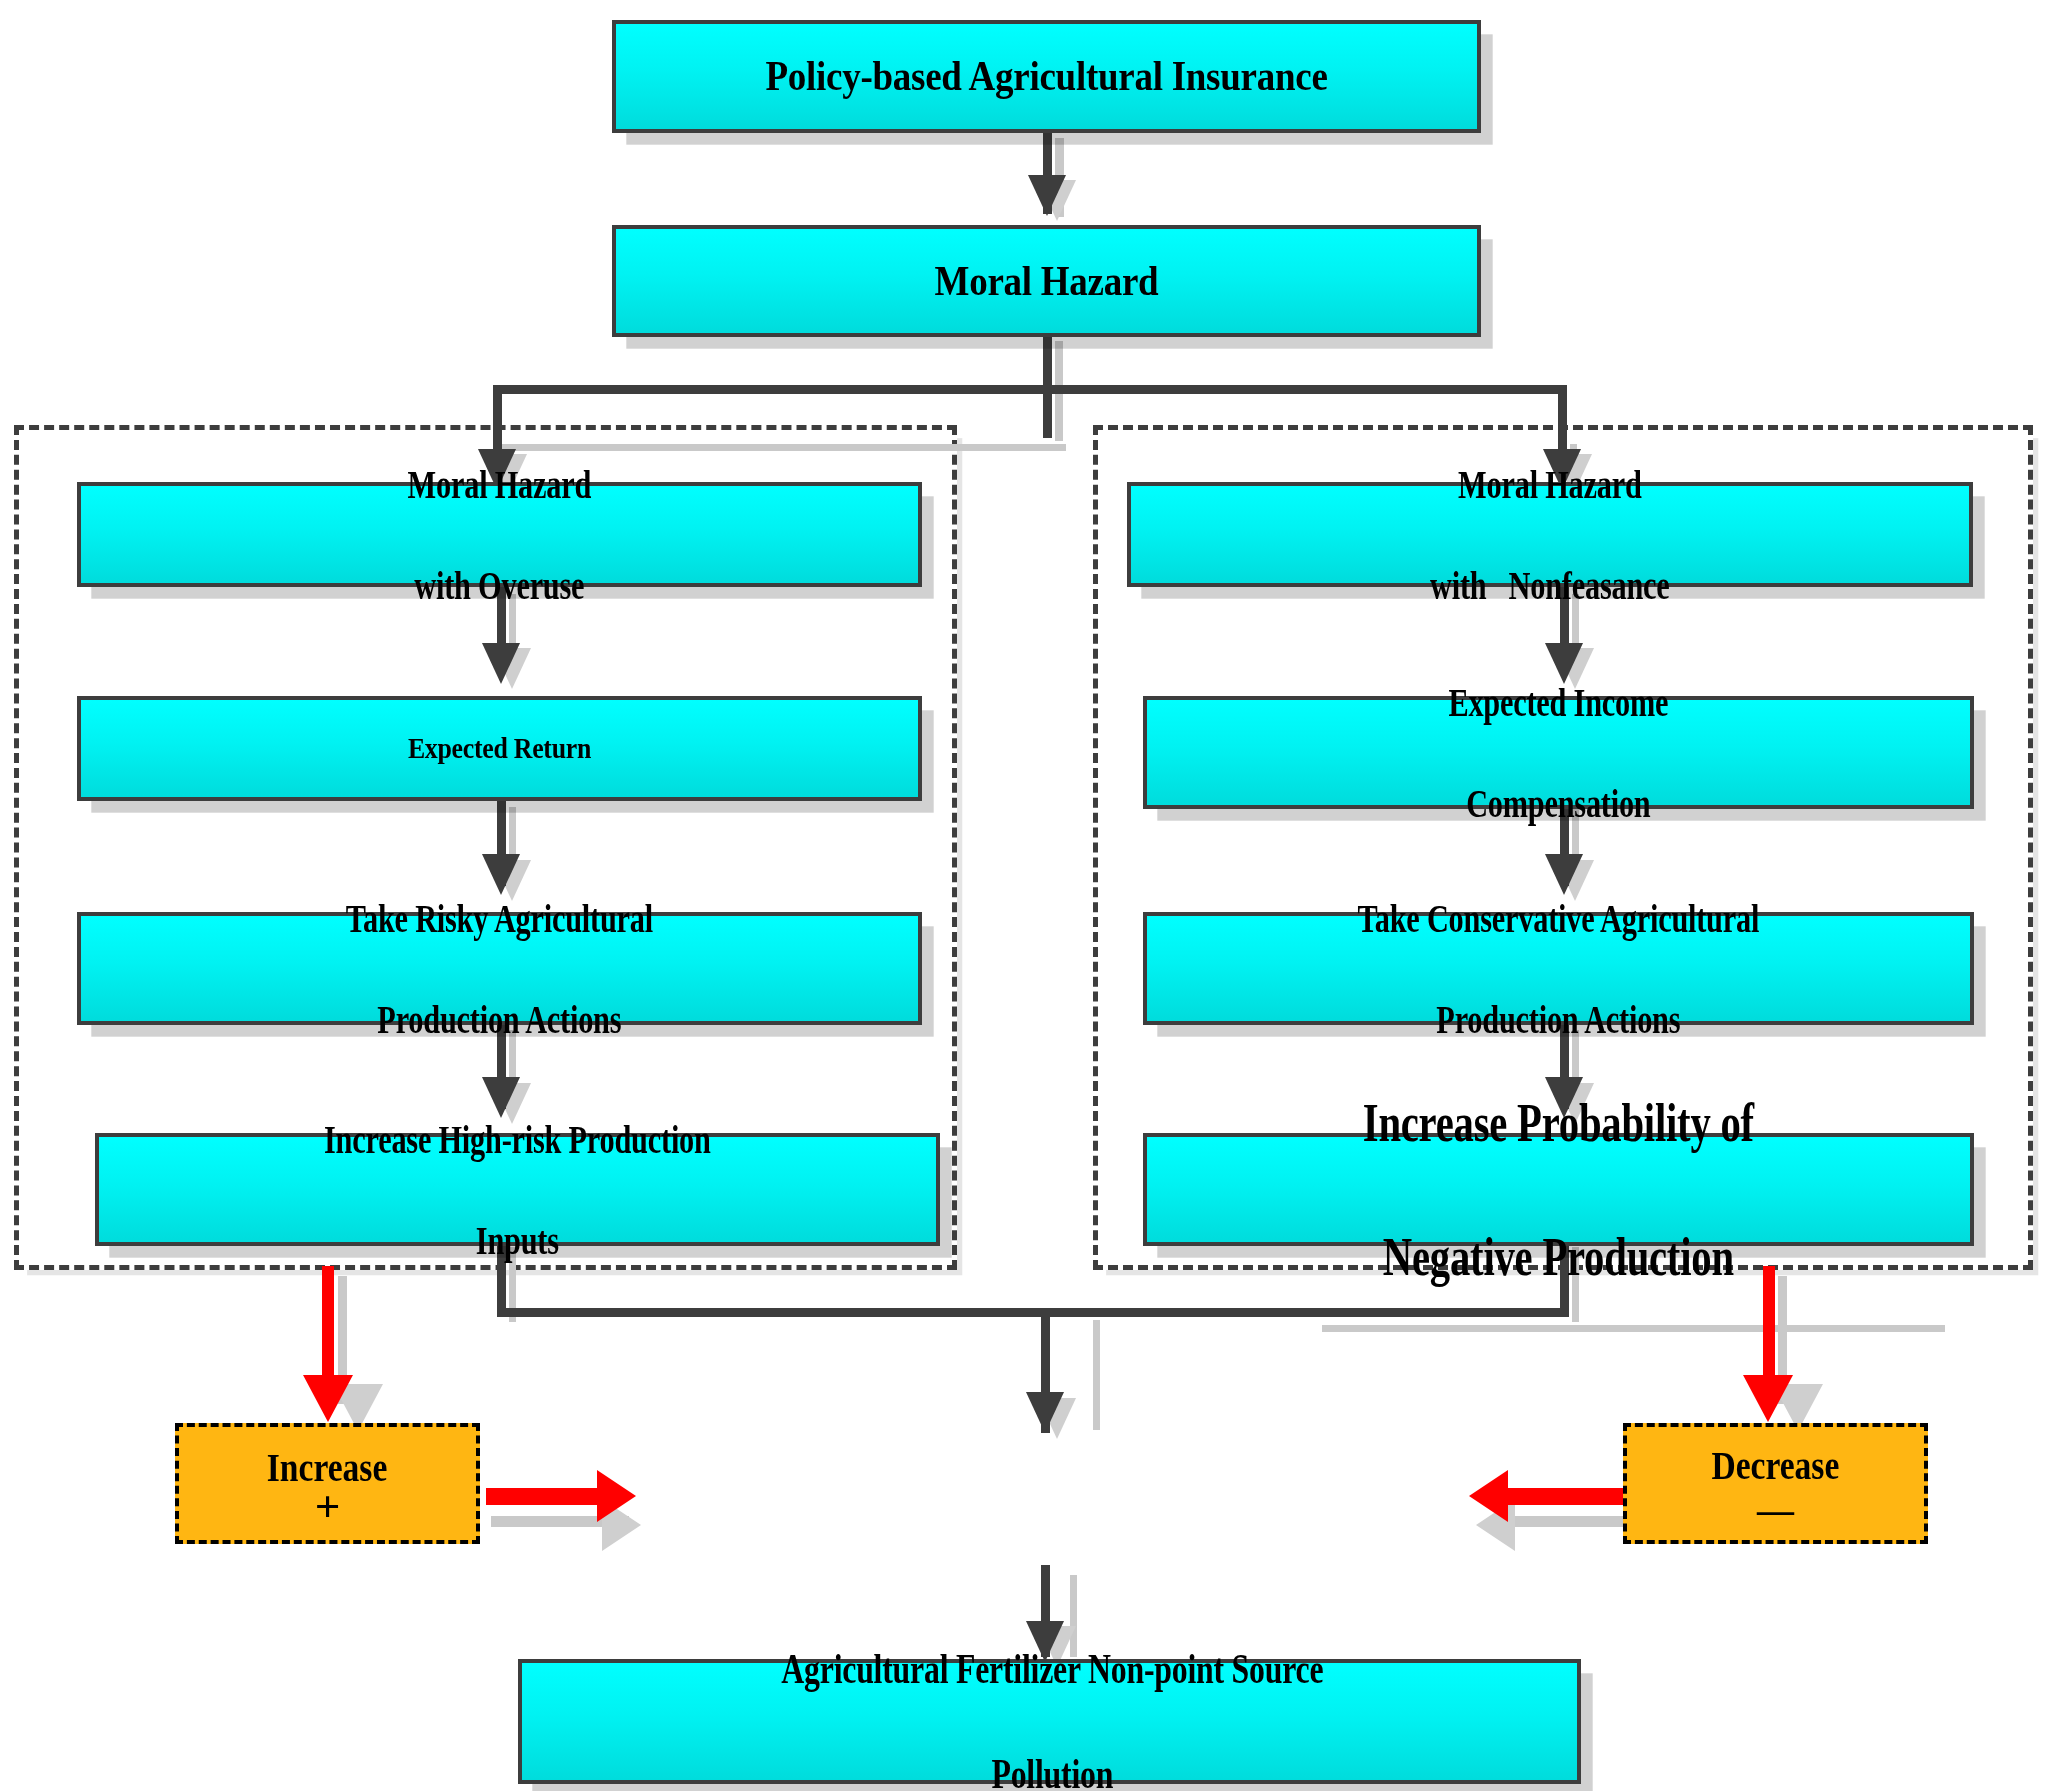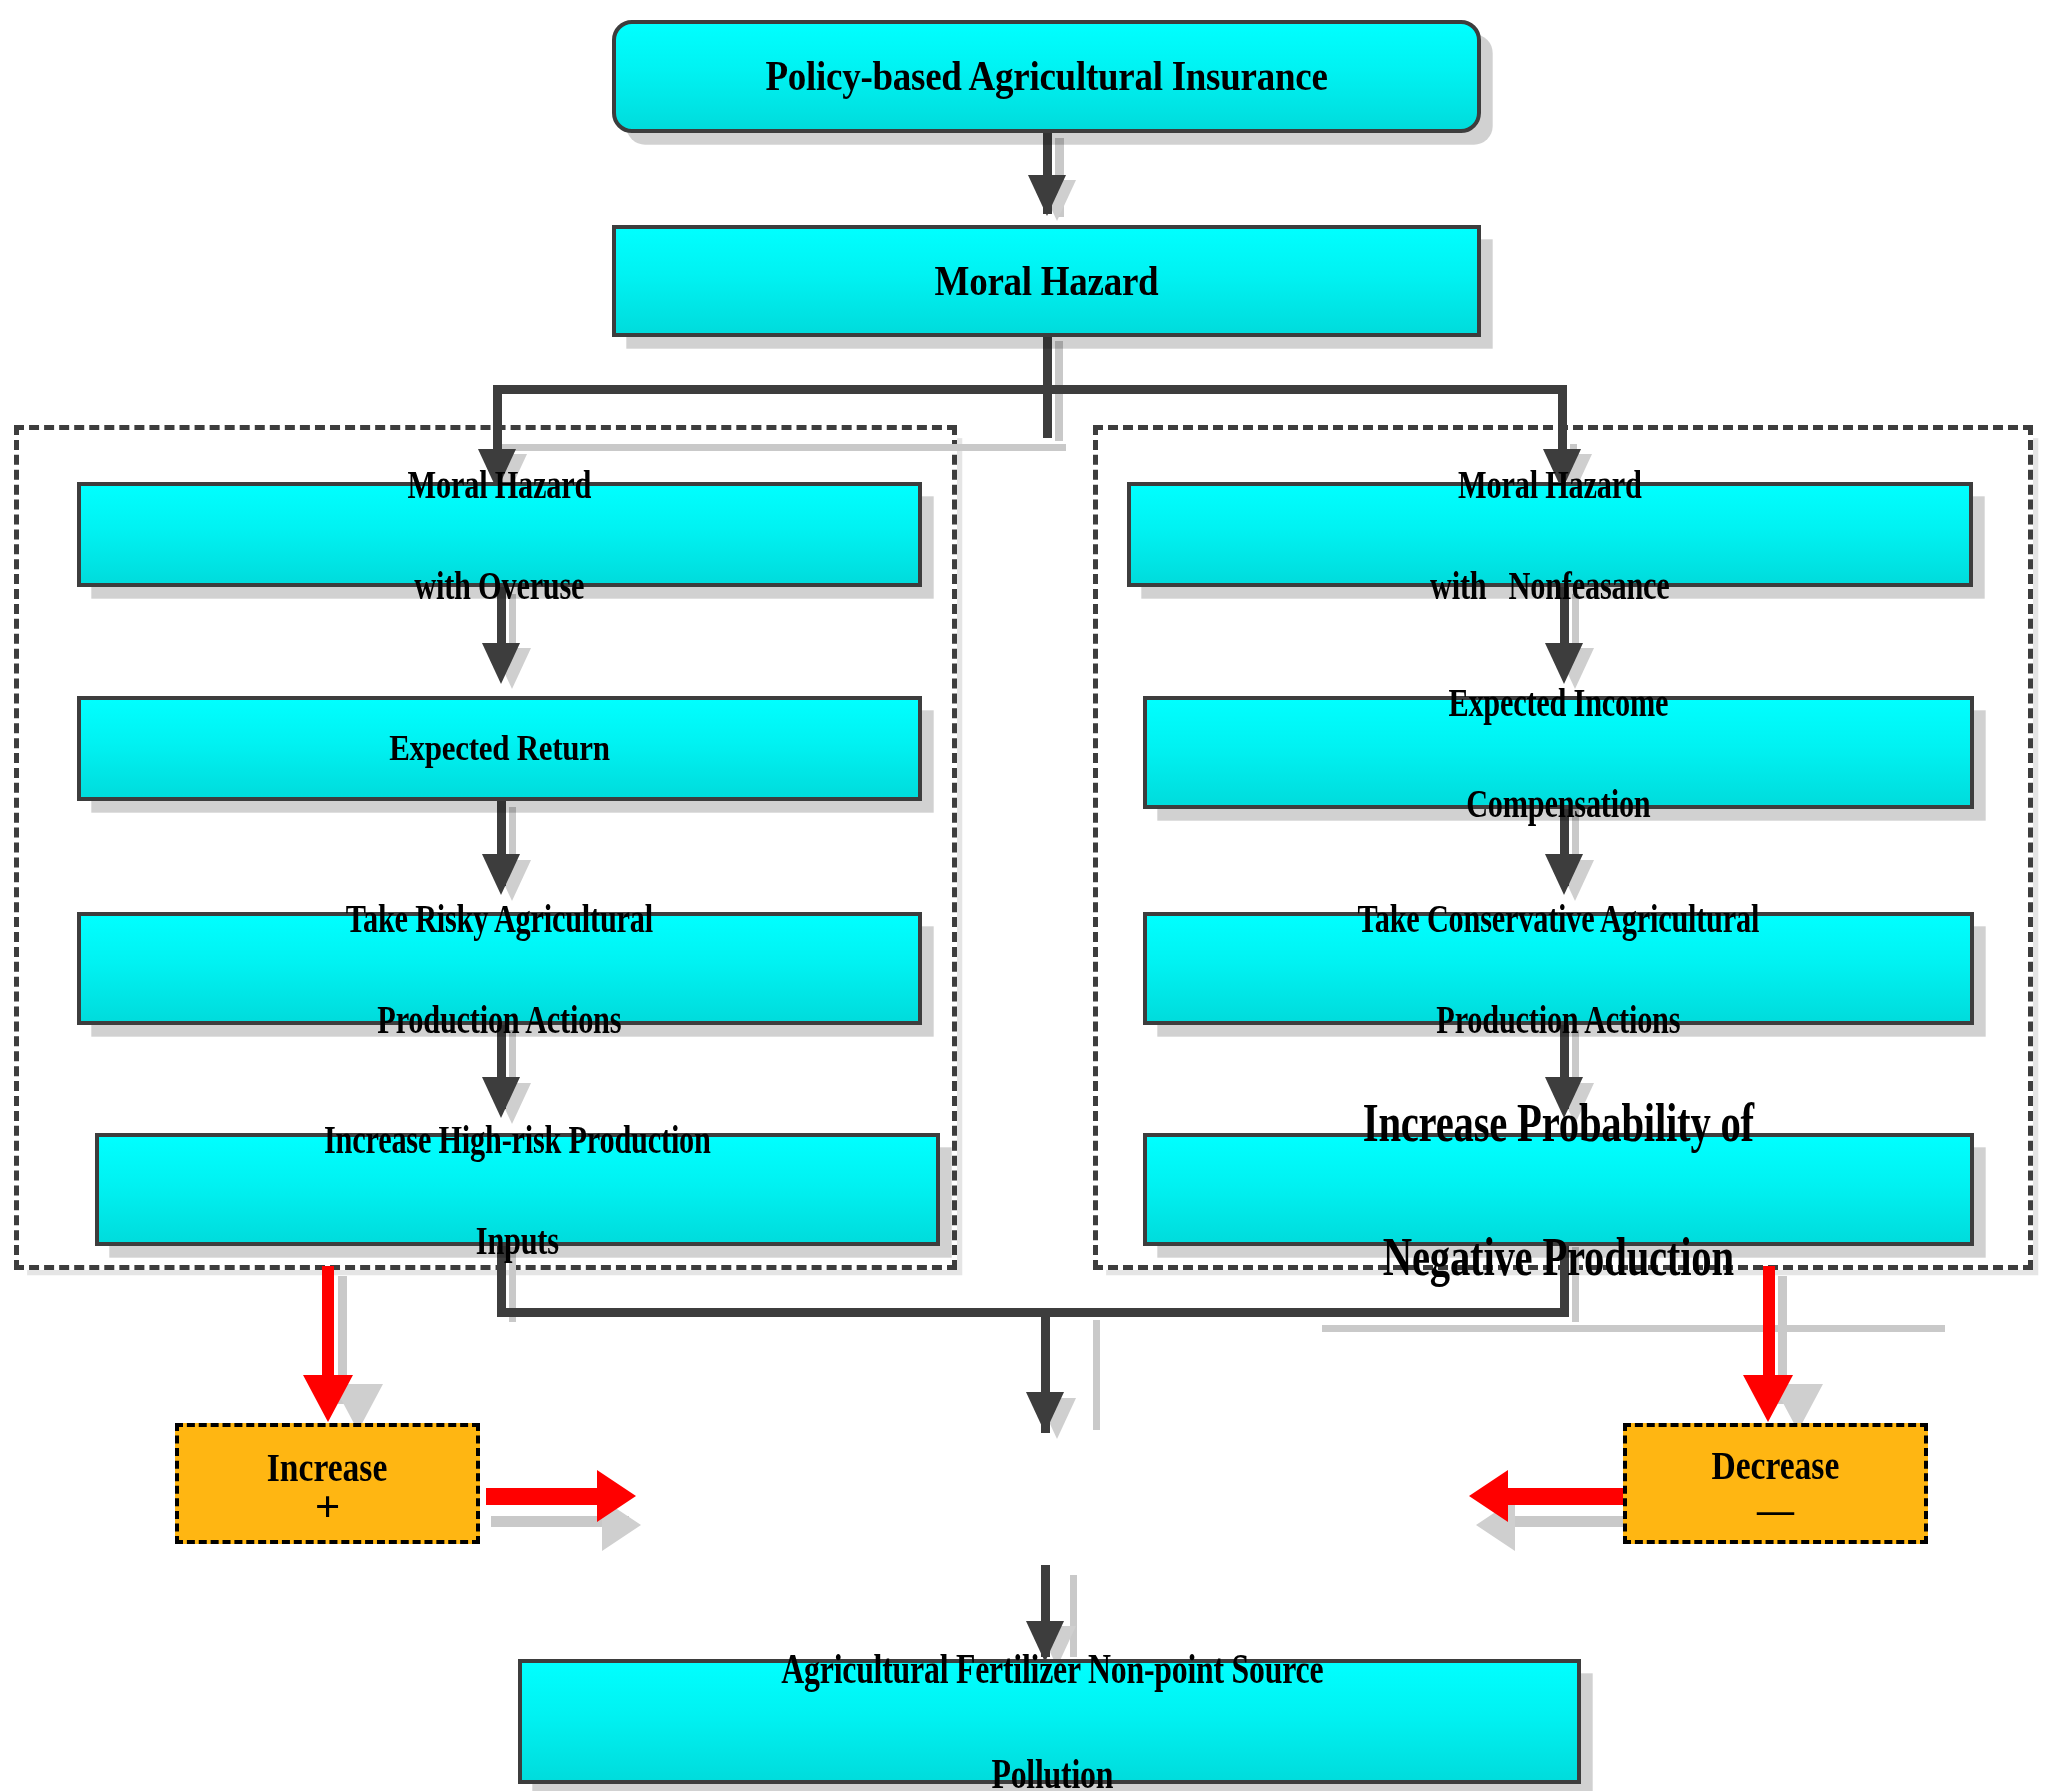--- a/index.html
+++ b/index.html
@@ -156,36 +156,36 @@
   <div class="rln sh" style="left:1495px;top:1516px;width:138px;height:10.5px;"></div>
   <div class="rln" style="left:1506px;top:1488px;width:125px;height:17px;"></div>
   <div class="arw rleft sh" style="left:1476px;top:1499px;"></div>
   <div class="arw rleft" style="left:1469px;top:1470px;"></div>
 
   <div class="ln sh" style="left:1070px;top:1575px;width:7.2px;height:82px;"></div>
   <div class="ln" style="left:1041px;top:1565px;width:9.2px;height:92px;"></div>
   <div class="arw down sh" style="left:1038px;top:1626px;"></div>
   <div class="arw down" style="left:1026px;top:1621px;"></div>
 
-  <div class="node" style="left:612px;top:19.7px;width:869px;height:113px;font-size:43px;border-radius:20px;">
+  <div class="node" style="left:612px;top:19.7px;width:869px;height:113px;font-size:43px;">
     <span>Policy-based Agricultural Insurance</span>
   </div>
 
   <div class="node" style="left:612px;top:225px;width:869px;height:112px;font-size:43px;">
     <span>Moral Hazard</span>
   </div>
 
   <div class="node" style="left:77px;top:482px;width:845px;height:105px;font-size:41px;">
     <span>
       <span>Moral Hazard</span><br>
       <span>with Overuse</span>
     </span>
   </div>
 
-  <div class="node" style="left:77px;top:696px;width:845px;height:105px;font-size:36px;">
+  <div class="node" style="left:77px;top:696px;width:845px;height:105px;font-size:30px;">
     <span>Expected Return</span>
   </div>
 
   <div class="node" style="left:77px;top:912px;width:845px;height:113px;font-size:41px;">
     <span>
       <span>Take Risky Agricultural</span><br>
       <span>Production Actions</span>
     </span>
   </div>
 

